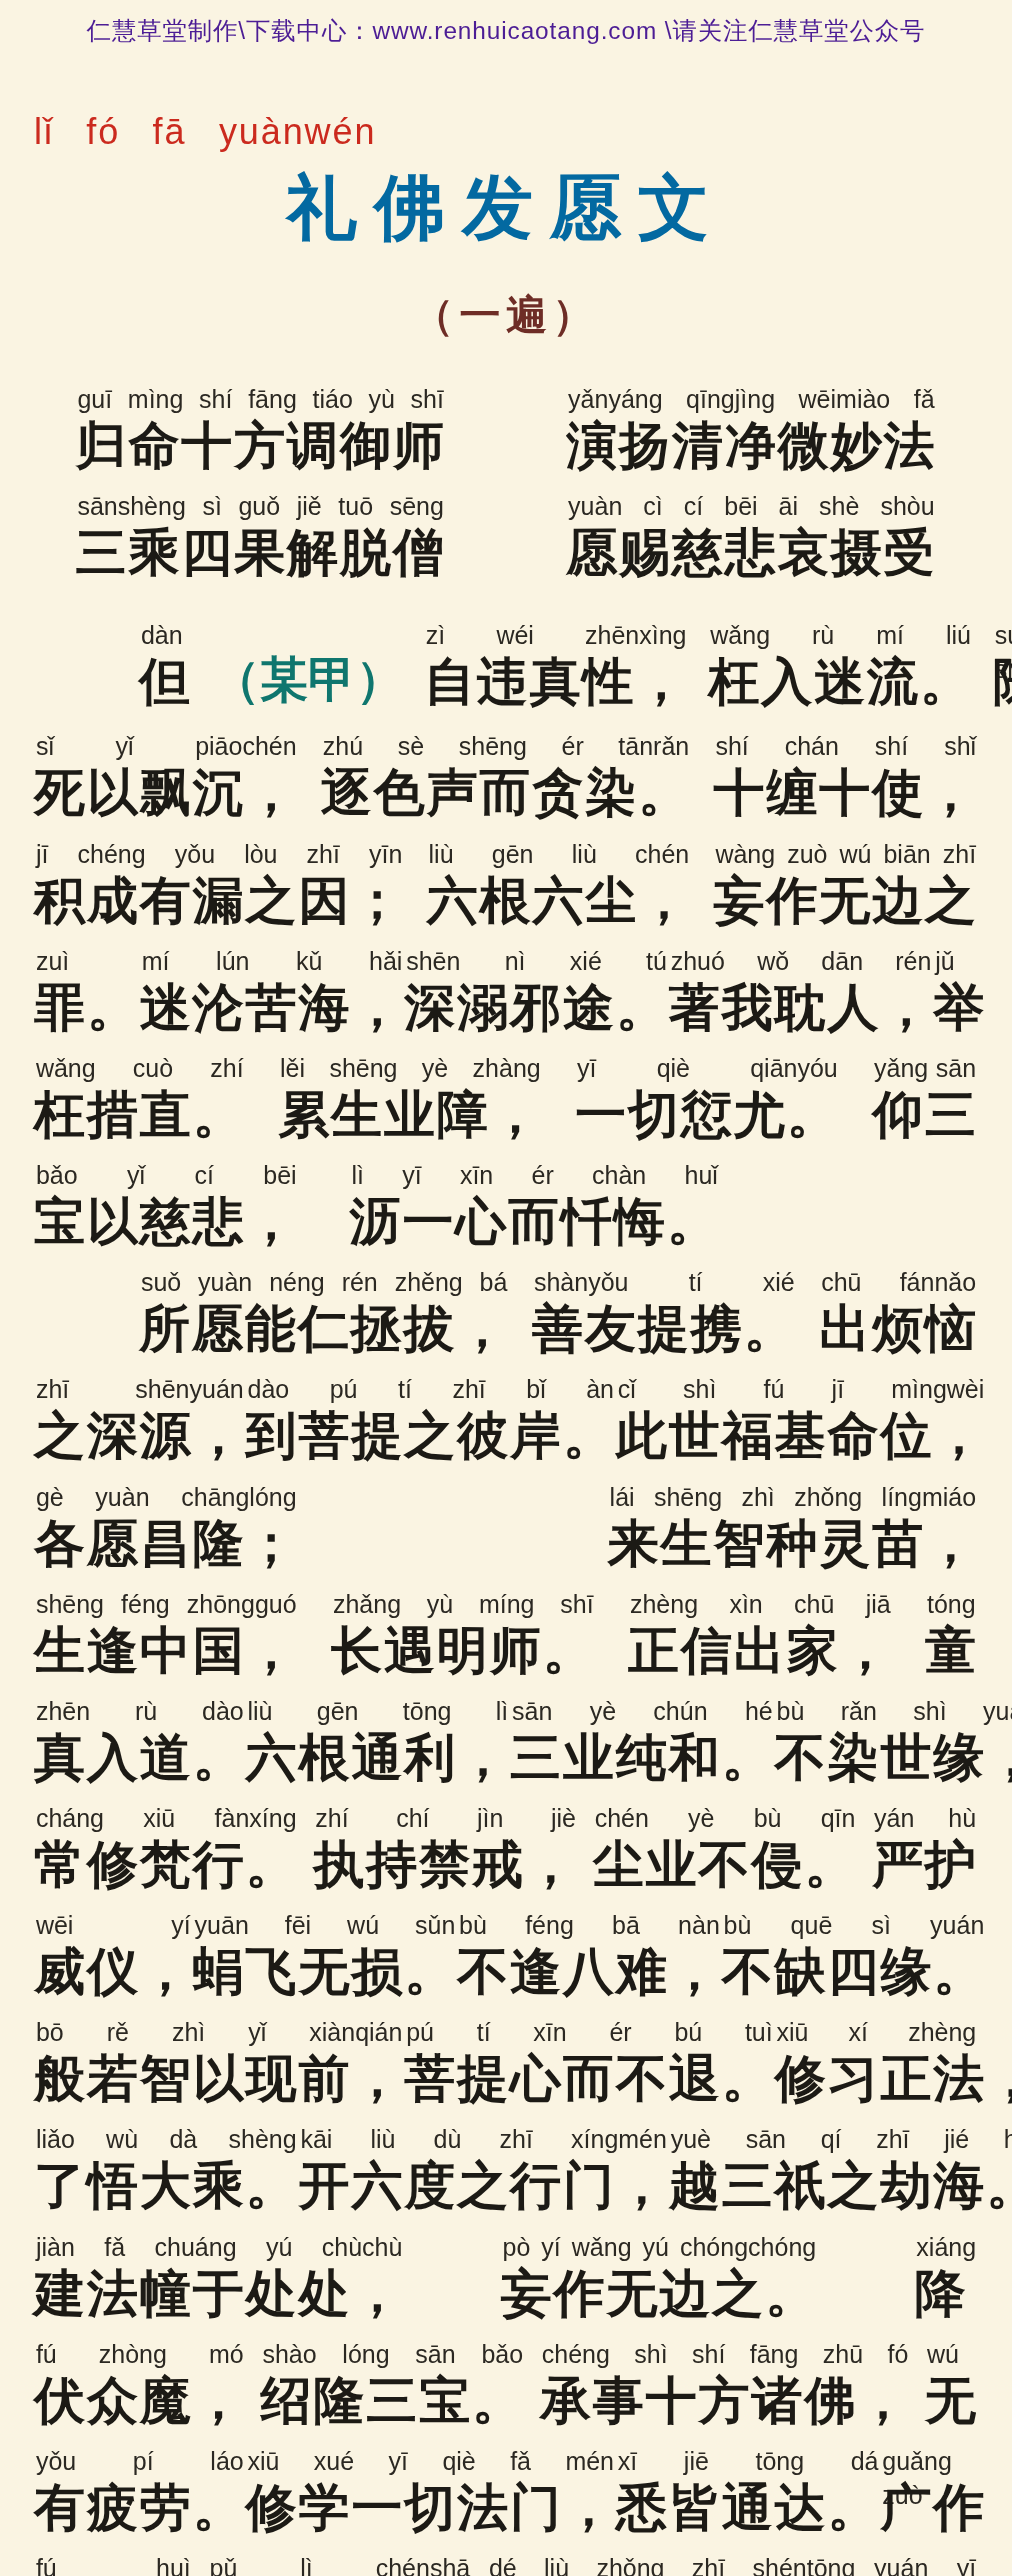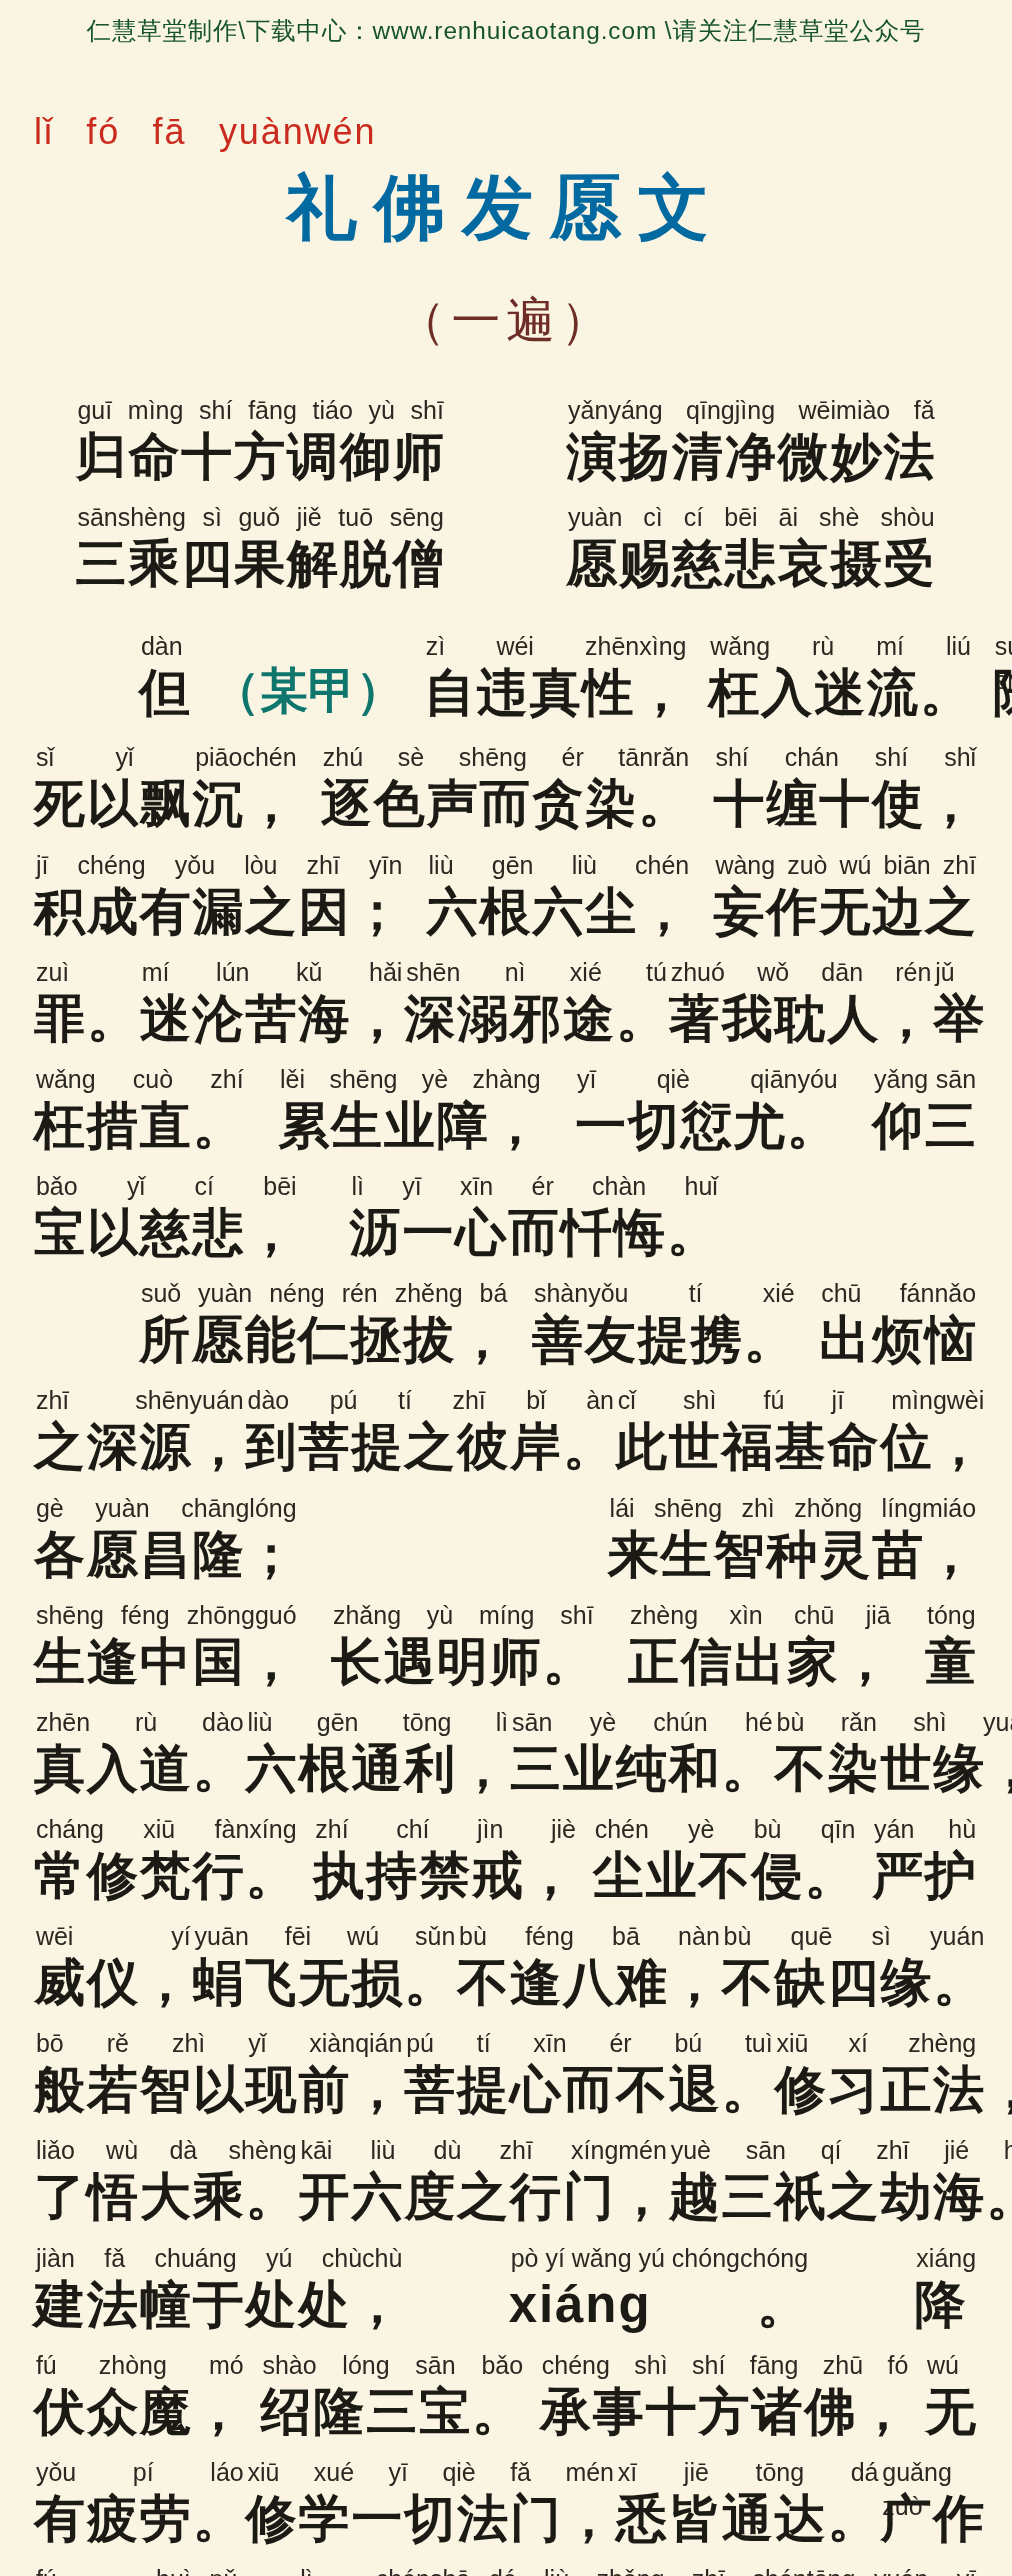--- a/index.html
+++ b/index.html
@@ -16,21 +16,21 @@
     height: 2576px;
     box-sizing: border-box;
     padding: 0 34px;
     overflow: hidden;
   }
   .watermark {
     padding-top: 15px;
     text-align: center;
     font-size: 24.4px;
     letter-spacing: 0.9px;
-    color: #14532d;
+    color: #4c1d95;
     white-space: nowrap;
   }
   .title-pinyin {
     margin-top: 64px;
     font-size: 36px;
     color: #cb2a1e;
     letter-spacing: 1.9px;
     word-spacing: 20.6px;
   }
   .title {
@@ -38,24 +38,25 @@
     text-align: center;
     font-size: 71px;
     font-weight: bold;
     color: #0369a1;
     letter-spacing: 17px;
     font-family: "Liberation Serif", serif;
   }
   .subtitle {
     margin-top: 32px;
     text-align: center;
-    font-size: 49px;
+    font-size: 41px;
     color: #6e2d26;
     letter-spacing: 5.6px;
     font-family: "Liberation Serif", serif;
+    font-weight: bold;
   }
   .verse {
     width: 861px;
     margin: 39px auto 0 auto;
   }
   .body-text {
     margin-top: 32px;
   }
   .line {
     display: flex;
@@ -369,21 +370,21 @@
           <div class="hz">越三祇之劫海。</div>
         </div>
       </div>
       <div class="line">
         <div class="seg">
           <div class="py">jiàn fǎ chuáng yú chùchù</div>
           <div class="hz">建法幢于处处，</div>
         </div>
         <div class="seg">
           <div class="py">pò yí wǎng yú chóngchóng</div>
-          <div class="hz">xiáng。</div>
+          <div class="hz">妄作无边之。</div>
         </div>
         <div class="seg">
           <div class="py">xiáng</div>
           <div class="hz">降</div>
         </div>
       </div>
       <div class="line">
         <div class="seg">
           <div class="py">fú zhòng mó</div>
           <div class="hz">伏众魔，</div>

